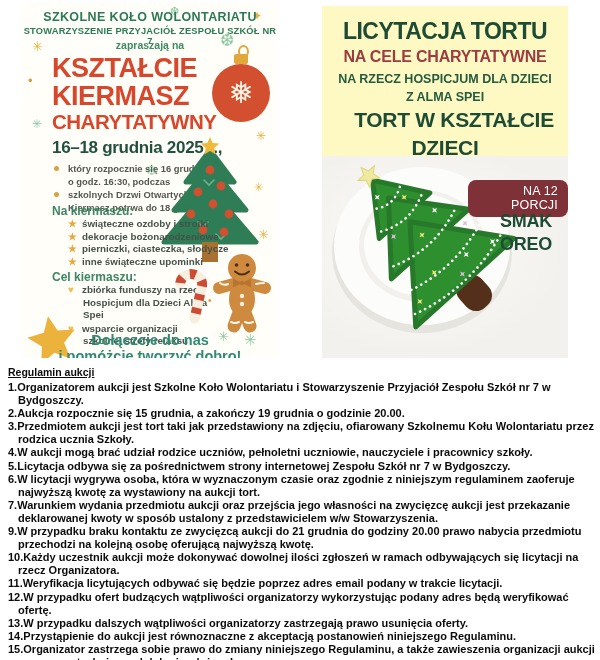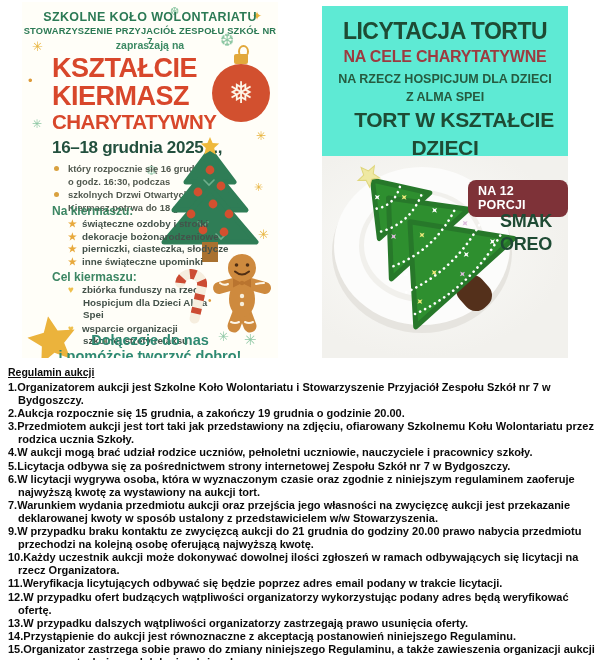--- a/index.html
+++ b/index.html
@@ -31,33 +31,33 @@
   .ornament-flake{position:absolute;left:0;top:9px;width:100%;text-align:center;font-size:30px;color:#FDF6E8;line-height:40px;}
   .ornament-cap{position:absolute;left:212px;top:52px;width:14px;height:10px;background:#E2A83B;border-radius:2px;}
   .ornament-ring{position:absolute;left:216px;top:43px;width:7px;height:9px;border:2.5px solid #E2A83B;border-radius:50%;}
   .deco{position:absolute;line-height:1;}
   .tree-svg{position:absolute;left:136px;top:134px;}
   .cane-svg{position:absolute;left:148px;top:262px;transform:rotate(6deg);}
   .ginger-svg{position:absolute;left:188px;top:250px;}
   .bigstar-svg{position:absolute;left:6px;top:314px;transform:rotate(-10deg);}
 
   
-  .poster-right{position:absolute;left:322px;top:6px;width:246px;height:352px;background:#5eead4;overflow:hidden;}
+  .poster-right{position:absolute;left:322px;top:6px;width:246px;height:352px;background:#fef9c3;overflow:hidden;}
   .pr-title{position:absolute;left:0;top:12px;width:100%;text-align:center;font-size:23px;font-weight:800;
     color:#1E4B34;letter-spacing:-.5px;}
   .pr-subtitle{position:absolute;left:0;top:42px;width:100%;text-align:center;font-size:16px;font-weight:800;
     color:#9C3B40;letter-spacing:-.2px;}
   .pr-benef{position:absolute;left:0;width:100%;text-align:center;font-size:12.5px;font-weight:800;color:#265B40;}
   .pr-product{position:absolute;left:0;width:100%;text-align:center;font-size:21px;font-weight:800;
     color:#1E4B34;letter-spacing:-.3px;}
   .photo-bg{position:absolute;left:0;top:150px;width:246px;height:202px;
     background:radial-gradient(ellipse at 40% 45%, #FBFBF9 0%, #F2F1ED 70%);}
   .cake-svg{position:absolute;left:0;top:150px;}
-  .pr-badge{position:absolute;left:146px;top:174px;background:#7E3238;color:#ffffff;font-size:12.5px;font-weight:700;
-    padding:4px 10px 5px 10px;border-radius:8px;letter-spacing:.2px;}
+  .pr-badge{position:absolute;left:146px;top:174px;background:#7E3238;color:#ffffff;font-size:12.5px;font-weight:400;
+    padding:4px 10px 5px 10px;border-radius:8px;letter-spacing:.2px;text-align:right;}
   .pr-flavor{position:absolute;left:168px;top:204px;width:72px;text-align:center;font-size:18px;font-weight:800;
     color:#1E4B34;line-height:23px;letter-spacing:-.2px;}
 
   
   .rules{position:absolute;left:8px;top:366px;width:588px;color:#0b0b0b;}
   .rules-title{font-size:10.5px;font-weight:700;text-decoration:underline;margin-bottom:3px;}
   .rule{margin:0;font-size:11px;font-weight:700;line-height:13.1px;padding-left:10px;text-indent:-10px;}
 </style>
 </head>
 <body>

